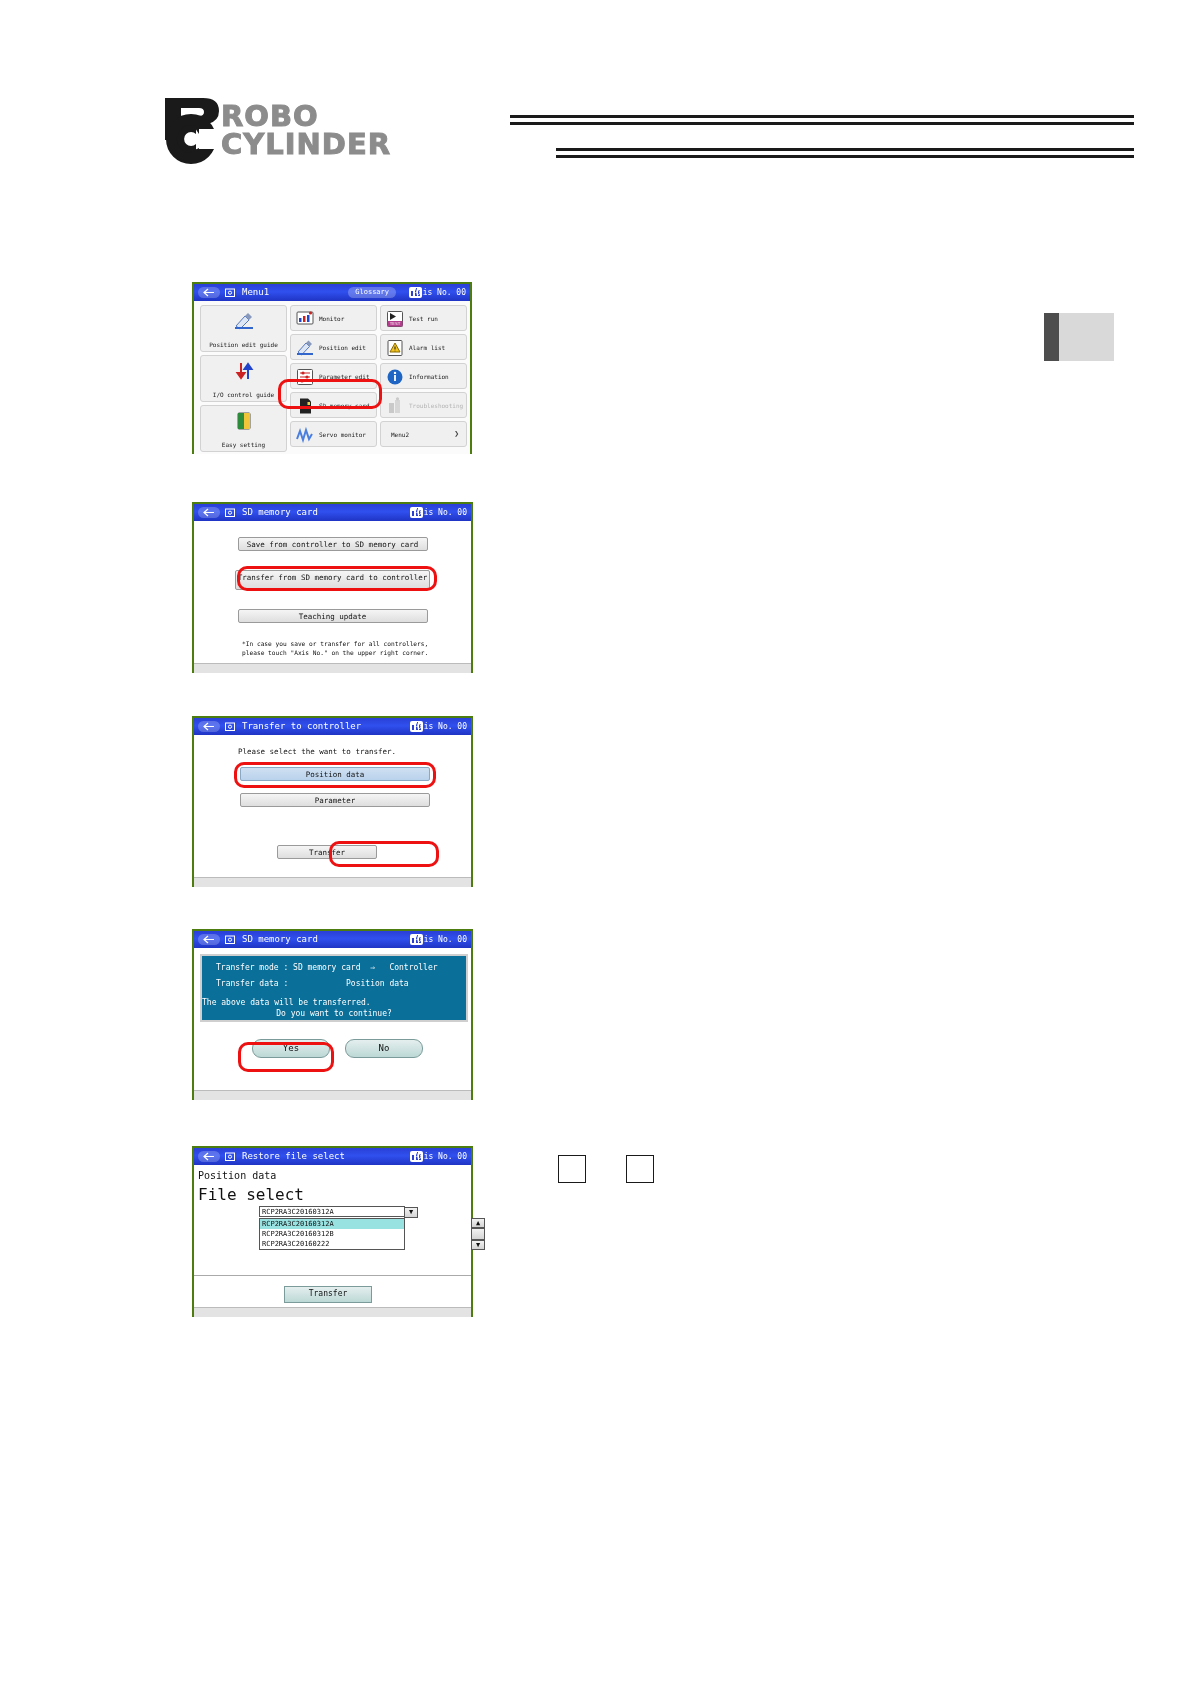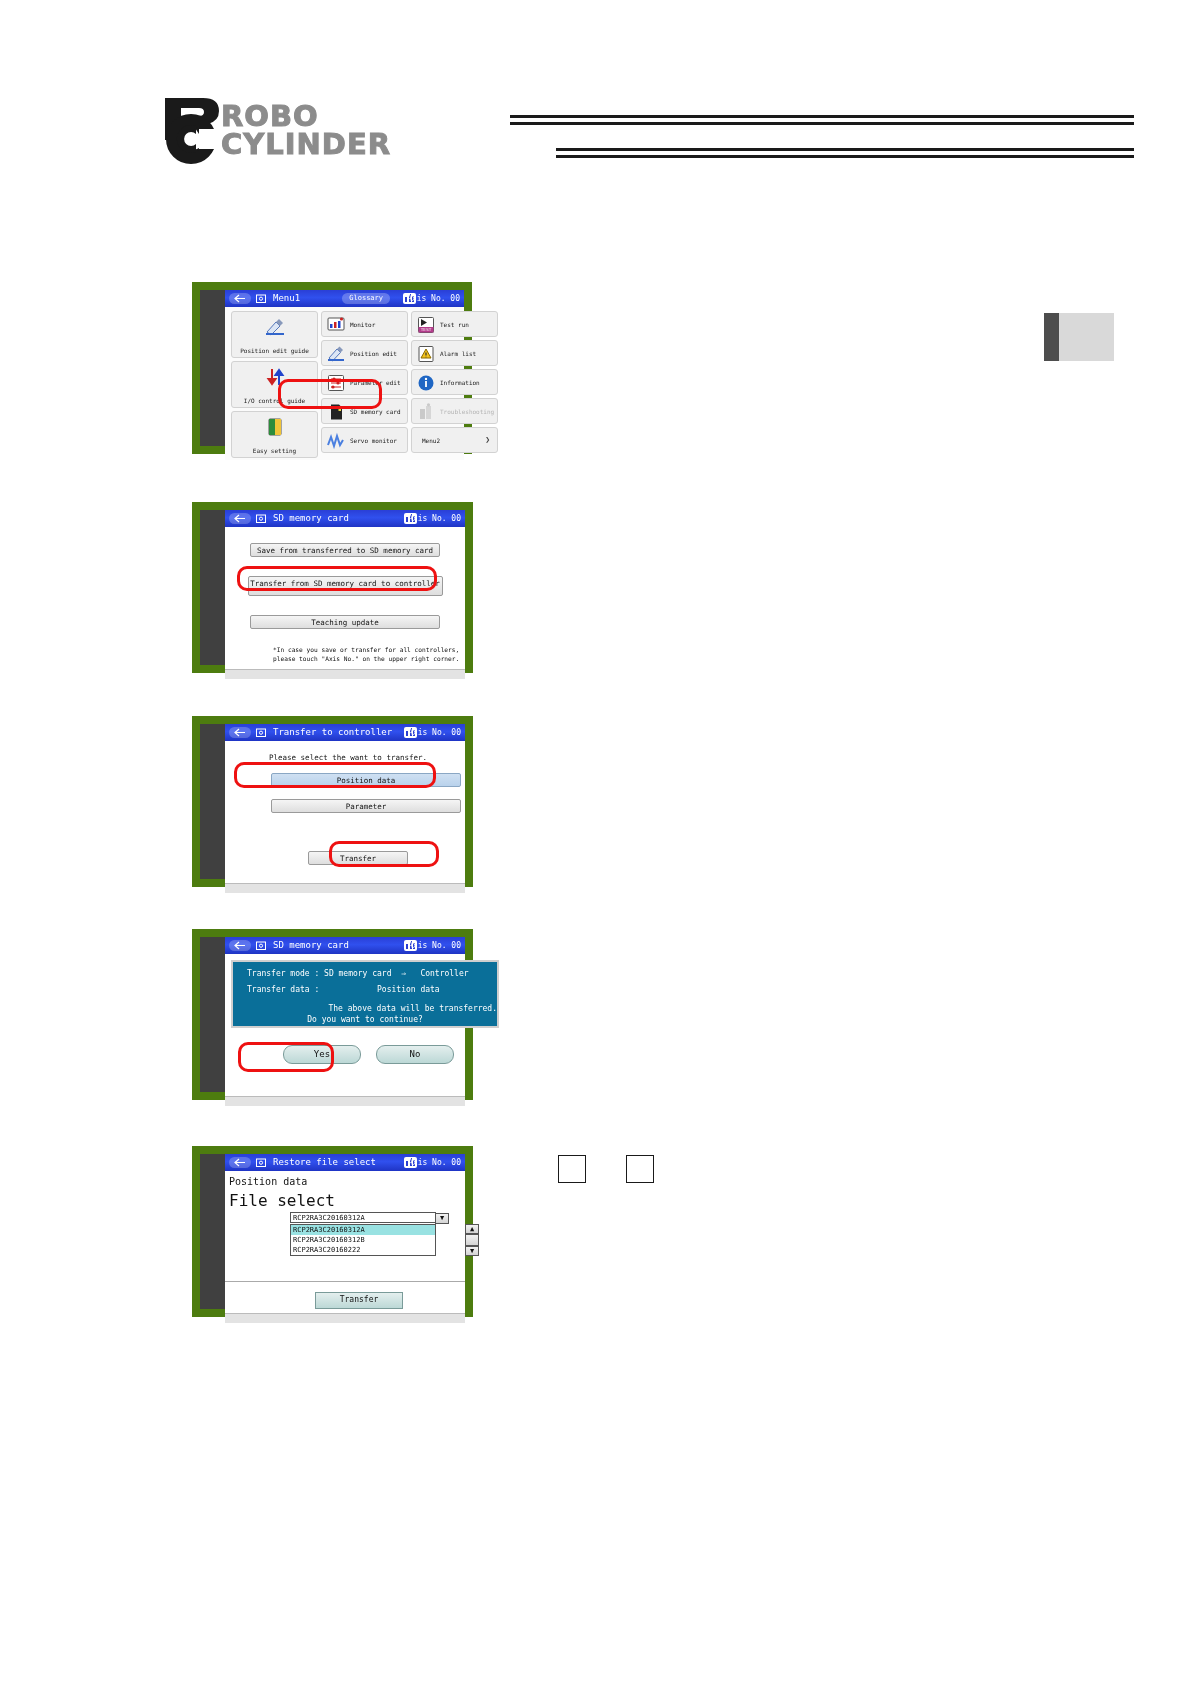--- a/index.html
+++ b/index.html
@@ -24,25 +24,24 @@
   #rule1b{left:347px;top:26px;width:624px;height:3px;}
   #rule2a{left:393px;top:52px;width:578px;height:3px;}
   #rule2b{left:393px;top:59px;width:578px;height:3px;}
 
   
   #page-tab{position:absolute;left:1044px;top:313px;width:70px;height:48px;background:#d9d9d9;}
   #page-tab-dark{position:absolute;left:1044px;top:313px;width:15px;height:48px;background:#4d4d4d;}
 
   
   .screen{
-    position:absolute;background:#404040;
-    border:8px solid #4d7c0f;
+    position:absolute;background:#a3a3a3;
+    border:2px solid #4d7c0f;
     box-sizing:border-box;
     font-family:"DejaVu Sans Mono", monospace;
-    padding-left:25px;
   }
   .titlebar{
     position:relative;height:17px;width:100%;
     background:linear-gradient(180deg,#2a3fd6 0%,#3050ee 45%,#1f34c4 100%);
     color:#ffffff;font-size:9px;line-height:17px;
     box-sizing:border-box;
   }
   .tb-back{
     position:absolute;left:4px;top:3px;width:22px;height:11px;border-radius:6px;
     background:rgba(255,255,255,.22);
@@ -128,21 +127,21 @@
   
   #screen4{left:192px;top:929px;width:281px;height:171px;}
   #s4body{height:152px;}
   #s4panel{
     position:absolute;left:6px;top:6px;width:268px;height:68px;
     background:#0a6f99;border:2px solid #cfcfcf;box-sizing:border-box;color:#ffffff;
     font-family:"DejaVu Sans Mono", monospace;
   }
   #s4line1{position:absolute;left:14px;top:7px;font-size:8px;white-space:pre;}
   #s4line2{position:absolute;left:14px;top:23px;font-size:8px;white-space:pre;}
-  #s4line3{position:absolute;left:0;right:0;top:42px;text-align:right;font-size:8px;}
+  #s4line3{position:absolute;left:0;right:0;top:42px;text-align:left;font-size:8px;}
   #s4line4{position:absolute;left:0;right:0;top:53px;text-align:center;font-size:8px;}
   .tealbtn{
     position:absolute;height:17px;line-height:16px;text-align:center;
     background:linear-gradient(180deg,#e4efee,#bcd8d6);
     border:1px solid #7a9b99;border-radius:9px;
     font-family:"DejaVu Sans Mono", monospace;font-size:9px;color:#111;
   }
   #s4yes{left:58px;top:91px;width:76px;}
   #s4no{left:151px;top:91px;width:76px;}
   #s4bottom{position:absolute;left:0;right:0;bottom:0;height:9px;background:#e3e3e3;border-top:1px solid #bbb;}
@@ -387,21 +386,21 @@
     </span>
     <span class="tb-title">SD memory card</span>
     <span class="tb-axisicon">
       <i style="left:2px;height:5px;"></i>
         <i style="left:5.5px;height:8px;"></i>
         <i style="left:9px;height:6px;"></i>
     </span>
     <span class="tb-axis">Axis No. 00</span>
   </div>
   <div class="screen-body" id="s2body">
-    <div class="wbtn" id="s2b1">Save from transferred to SD memory card</div>
+    <div class="wbtn" id="s2b1">Save from controller to SD memory card</div>
     <div class="wbtn" id="s2b2">Transfer from SD memory card to controller</div>
     <div class="wbtn" id="s2b3">Teaching update</div>
     <div id="s2note">*In case you save or transfer for all controllers,
 please touch "Axis No." on the upper right corner.</div>
     <div id="s2bottom"></div>
   </div>
 </div>
 <div class="redbox" id="rb2" style="left:237px;top:566px;width:200px;height:25px;"></div>
 
 <div class="screen" id="screen3">

